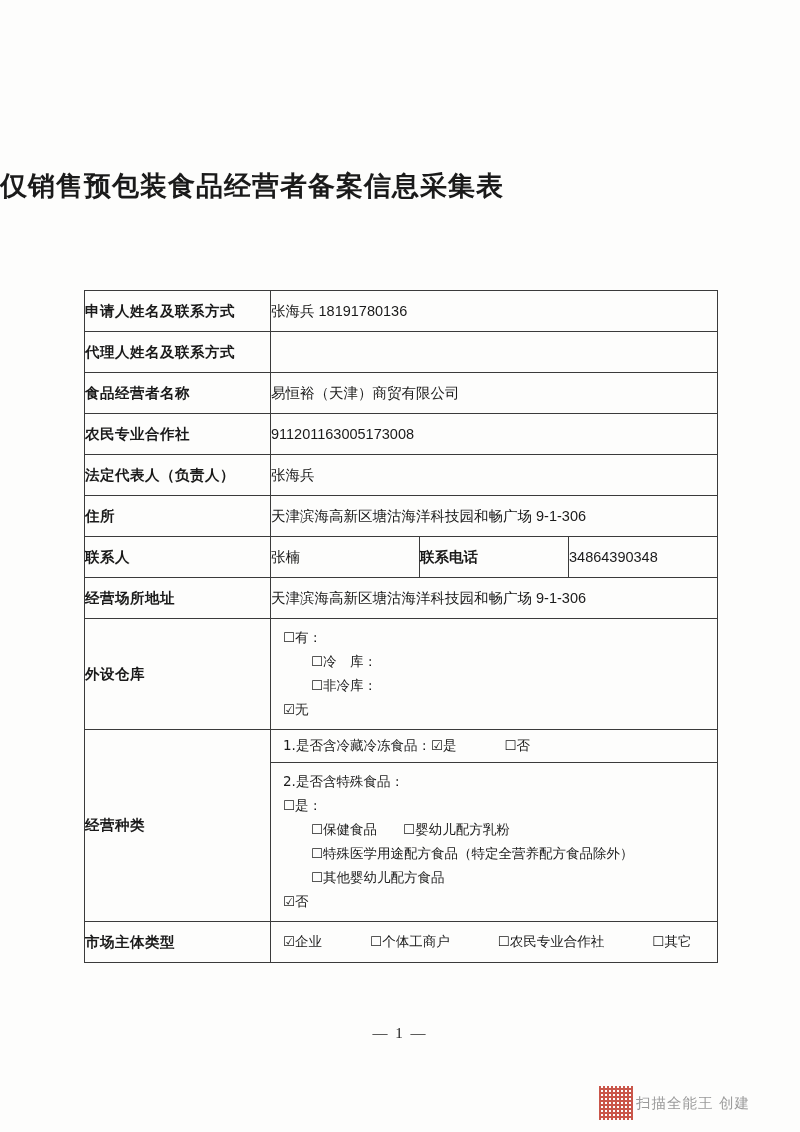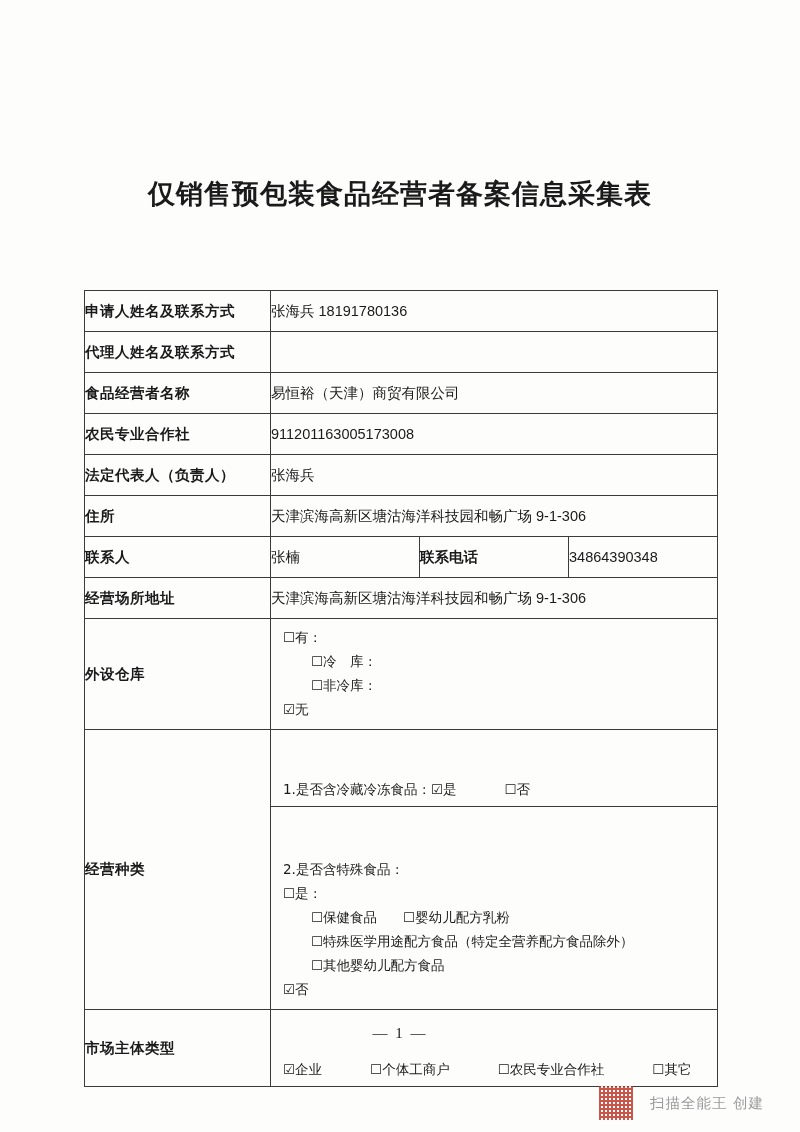--- a/index.html
+++ b/index.html
@@ -15,24 +15,23 @@
     color: #1a1a1a;
     overflow: hidden;
   }
   .page {
     position: absolute;
     inset: 0;
     background: #fdfdfc;
   }
   .doc-title {
     position: absolute;
-    top: 176px;
+    top: 168px;
     left: 0;
     width: 800px;
-    text-align: center;
     font-size: 27px;
     font-weight: bold;
     letter-spacing: 1px;
     font-family: "DejaVu Serif", serif;
   }
   .filing-date {
     position: absolute;
     top: 256px;
     left: 112px;
     font-size: 15.5px;
@@ -86,38 +85,38 @@
     padding: 3px 0;
     font-family: "Liberation Serif", serif;
     font-size: 14.5px;
   }
   .indent1 { padding-left: 28px; }
   .indent2 { padding-left: 28px; }
   .cb { font-family: "DejaVu Sans", sans-serif; font-size: 13.5px; }
   .opt { display: inline-block; margin-right: 26px; }
   .opt-wide { display: inline-block; margin-right: 48px; }
   .warehouse-block { padding: 7px 0 7px 12px; }
-  .types-block { padding: 7px 0 7px 12px; margin-top: 44px; }
+  .types-block { padding: 7px 0 7px 12px; }
   .page-number {
     position: absolute;
     top: 1025px;
     left: 0;
     width: 800px;
     text-align: center;
     font-size: 15px;
     font-family: "Liberation Serif", serif;
     letter-spacing: 2px;
   }
   .watermark {
     position: absolute;
     top: 1086px;
     left: 588px;
     display: flex;
     align-items: center;
-    gap: 17px;
+    gap: 3px;
     padding-left: 11px;
   }
   .qr {
     width: 34px;
     height: 34px;
     background-image:
       linear-gradient(90deg, #c0392b 0 2px, transparent 2px 4px),
       linear-gradient(0deg, #c0392b 0 2px, transparent 2px 4px);
     background-size: 4px 4px;
     background-color: #ffffff;

